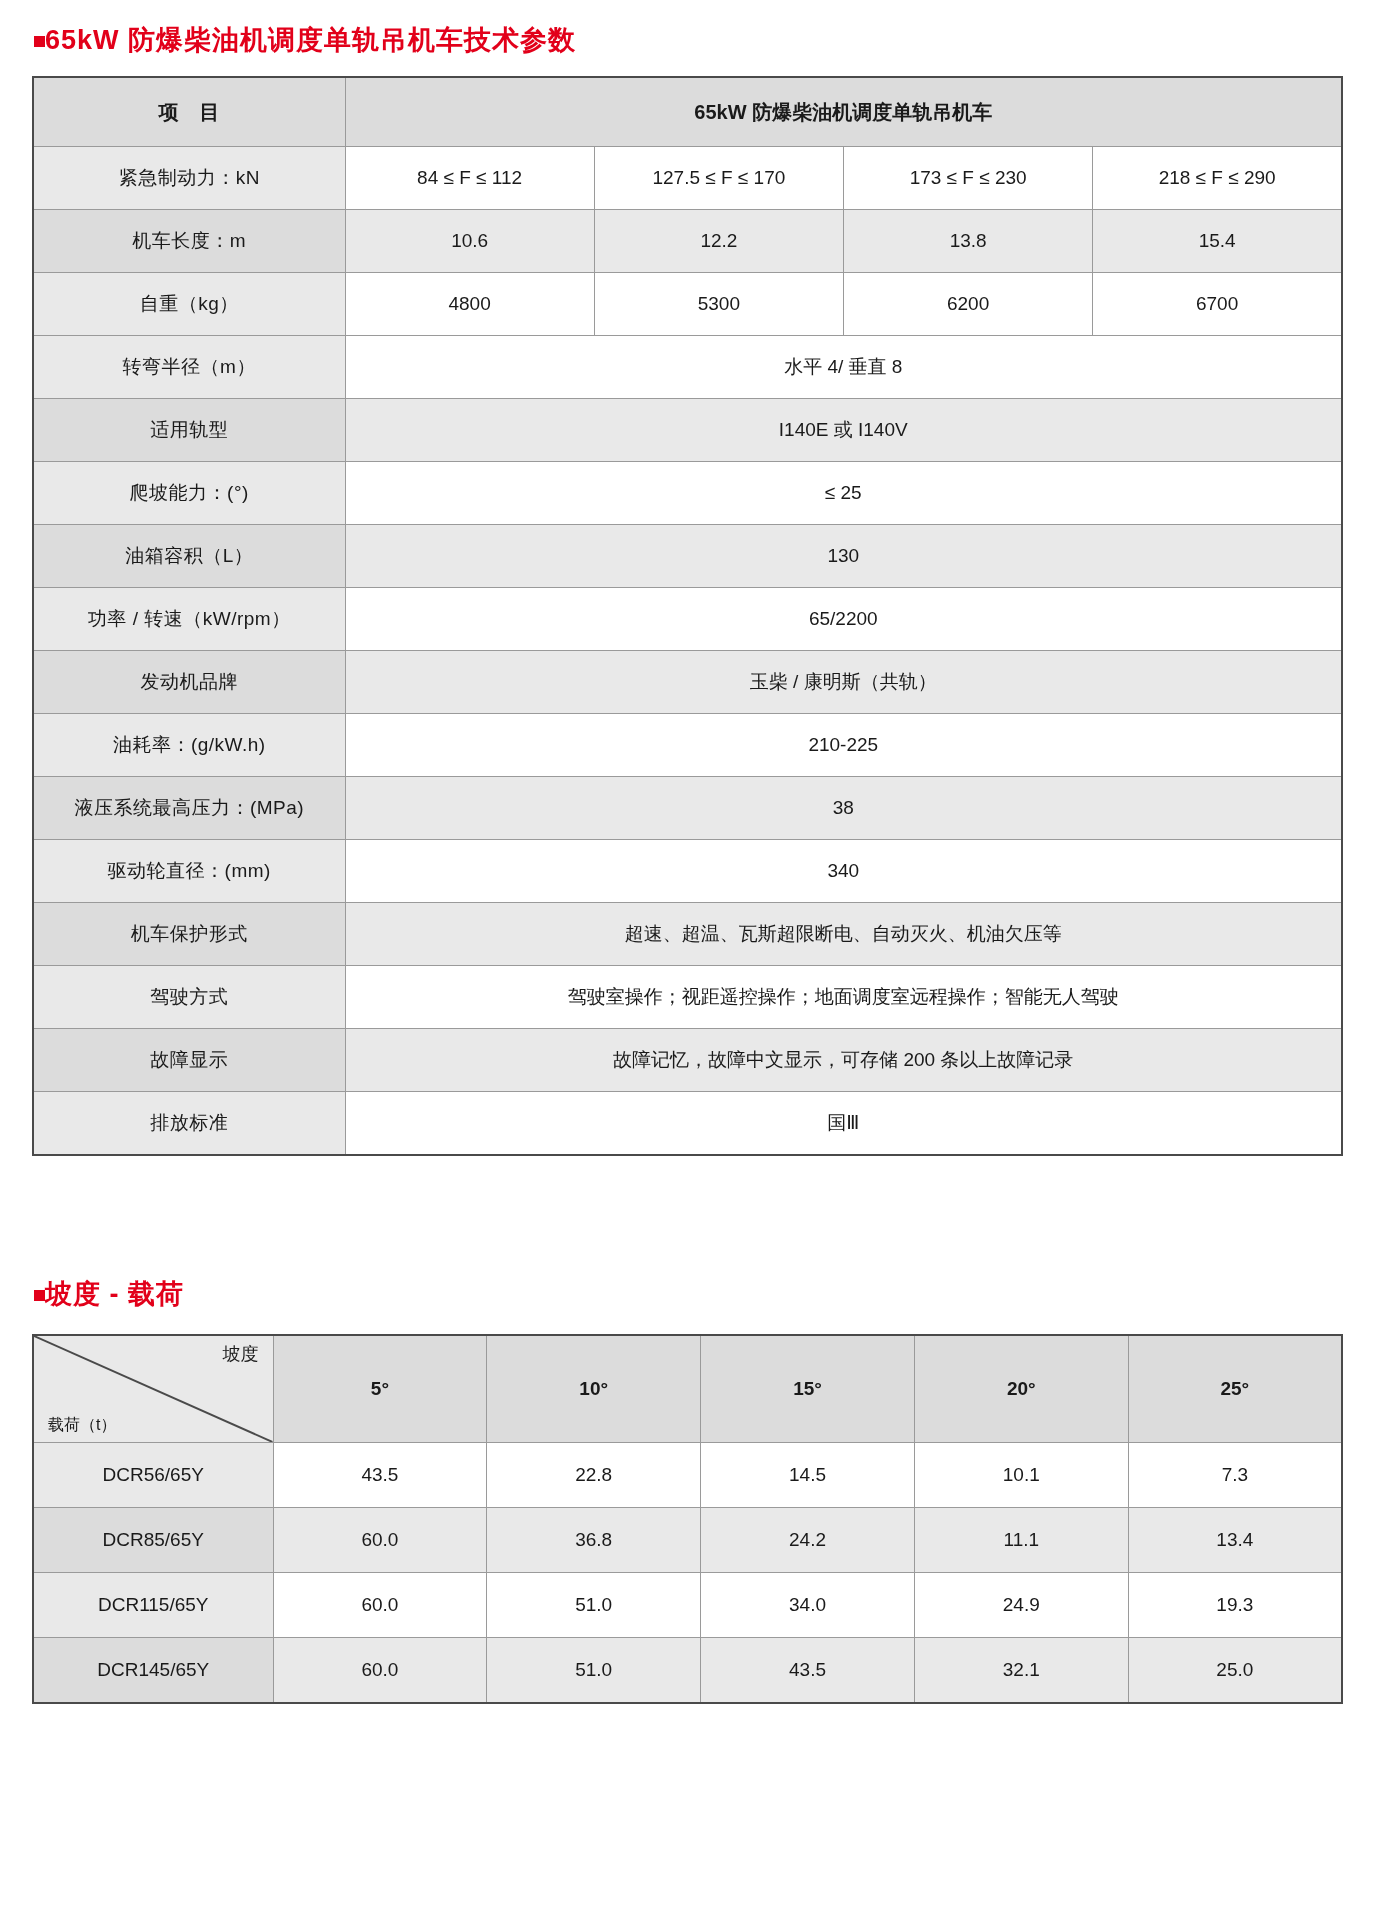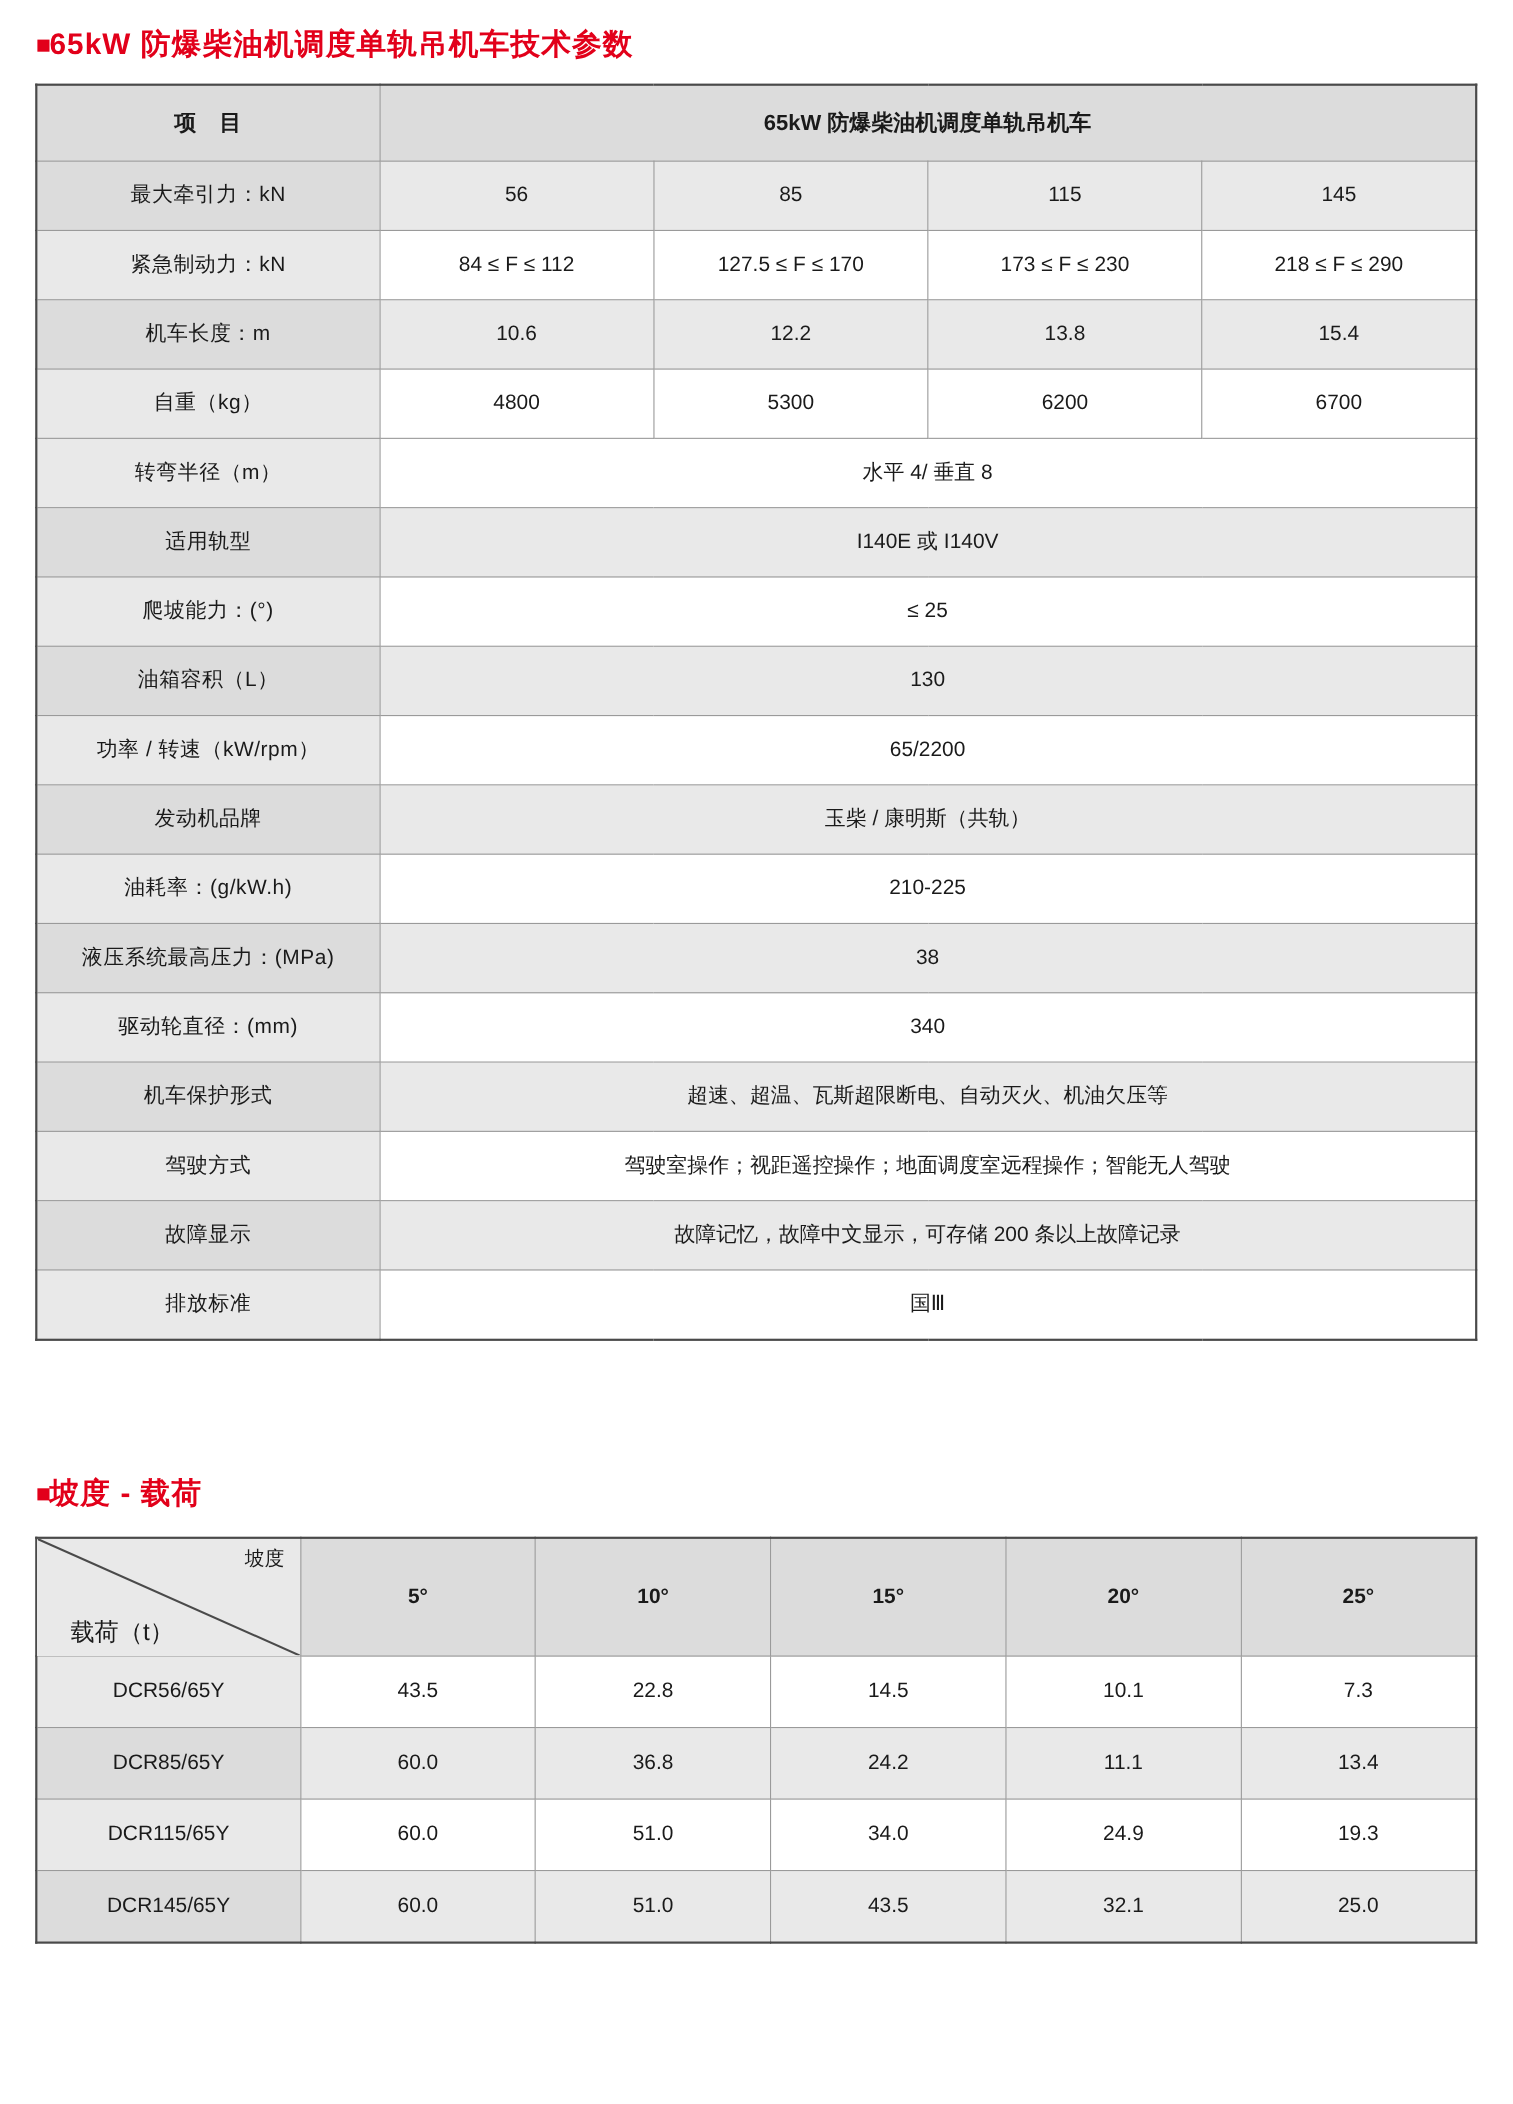--- a/index.html
+++ b/index.html
@@ -124,22 +124,22 @@
   }
   .corner .tr-text {
     position: absolute;
     top: 6px;
     right: 14px;
     font-size: 18px;
   }
   .corner .bl-text {
     position: absolute;
     bottom: 6px;
-    left: 30px;
-    font-size: 22px;
+    left: 14px;
+    font-size: 16px;
   }
   .load-table td.rowhead {
     background: #e9e9e9;
   }
   .load-table tr.shade td.rowhead {
     background: #dcdcdc;
   }
   .load-table td.colhead {
     background: #dcdcdc;
     font-weight: bold;
@@ -164,27 +164,20 @@
         <col>
         <col>
     </colgroup>
     <tbody>
       <tr class="head-row">
         <td class="label-cell">项　目</td>
         <td class="head-main" colspan="4">65kW 防爆柴油机调度单轨吊机车</td>
       </tr>
 
 
-      <tr class="shade">
-        <td class="label-cell">最大牵引力：kN</td>
-        <td>56</td>
-        <td>85</td>
-        <td>115</td>
-        <td>145</td>
-      </tr>
 
       <tr>
         <td class="label-cell">紧急制动力：kN</td>
         <td>84 ≤ F ≤ 112</td>
         <td>127.5 ≤ F ≤ 170</td>
         <td>173 ≤ F ≤ 230</td>
         <td>218 ≤ F ≤ 290</td>
       </tr>
 
       <tr class="shade">

